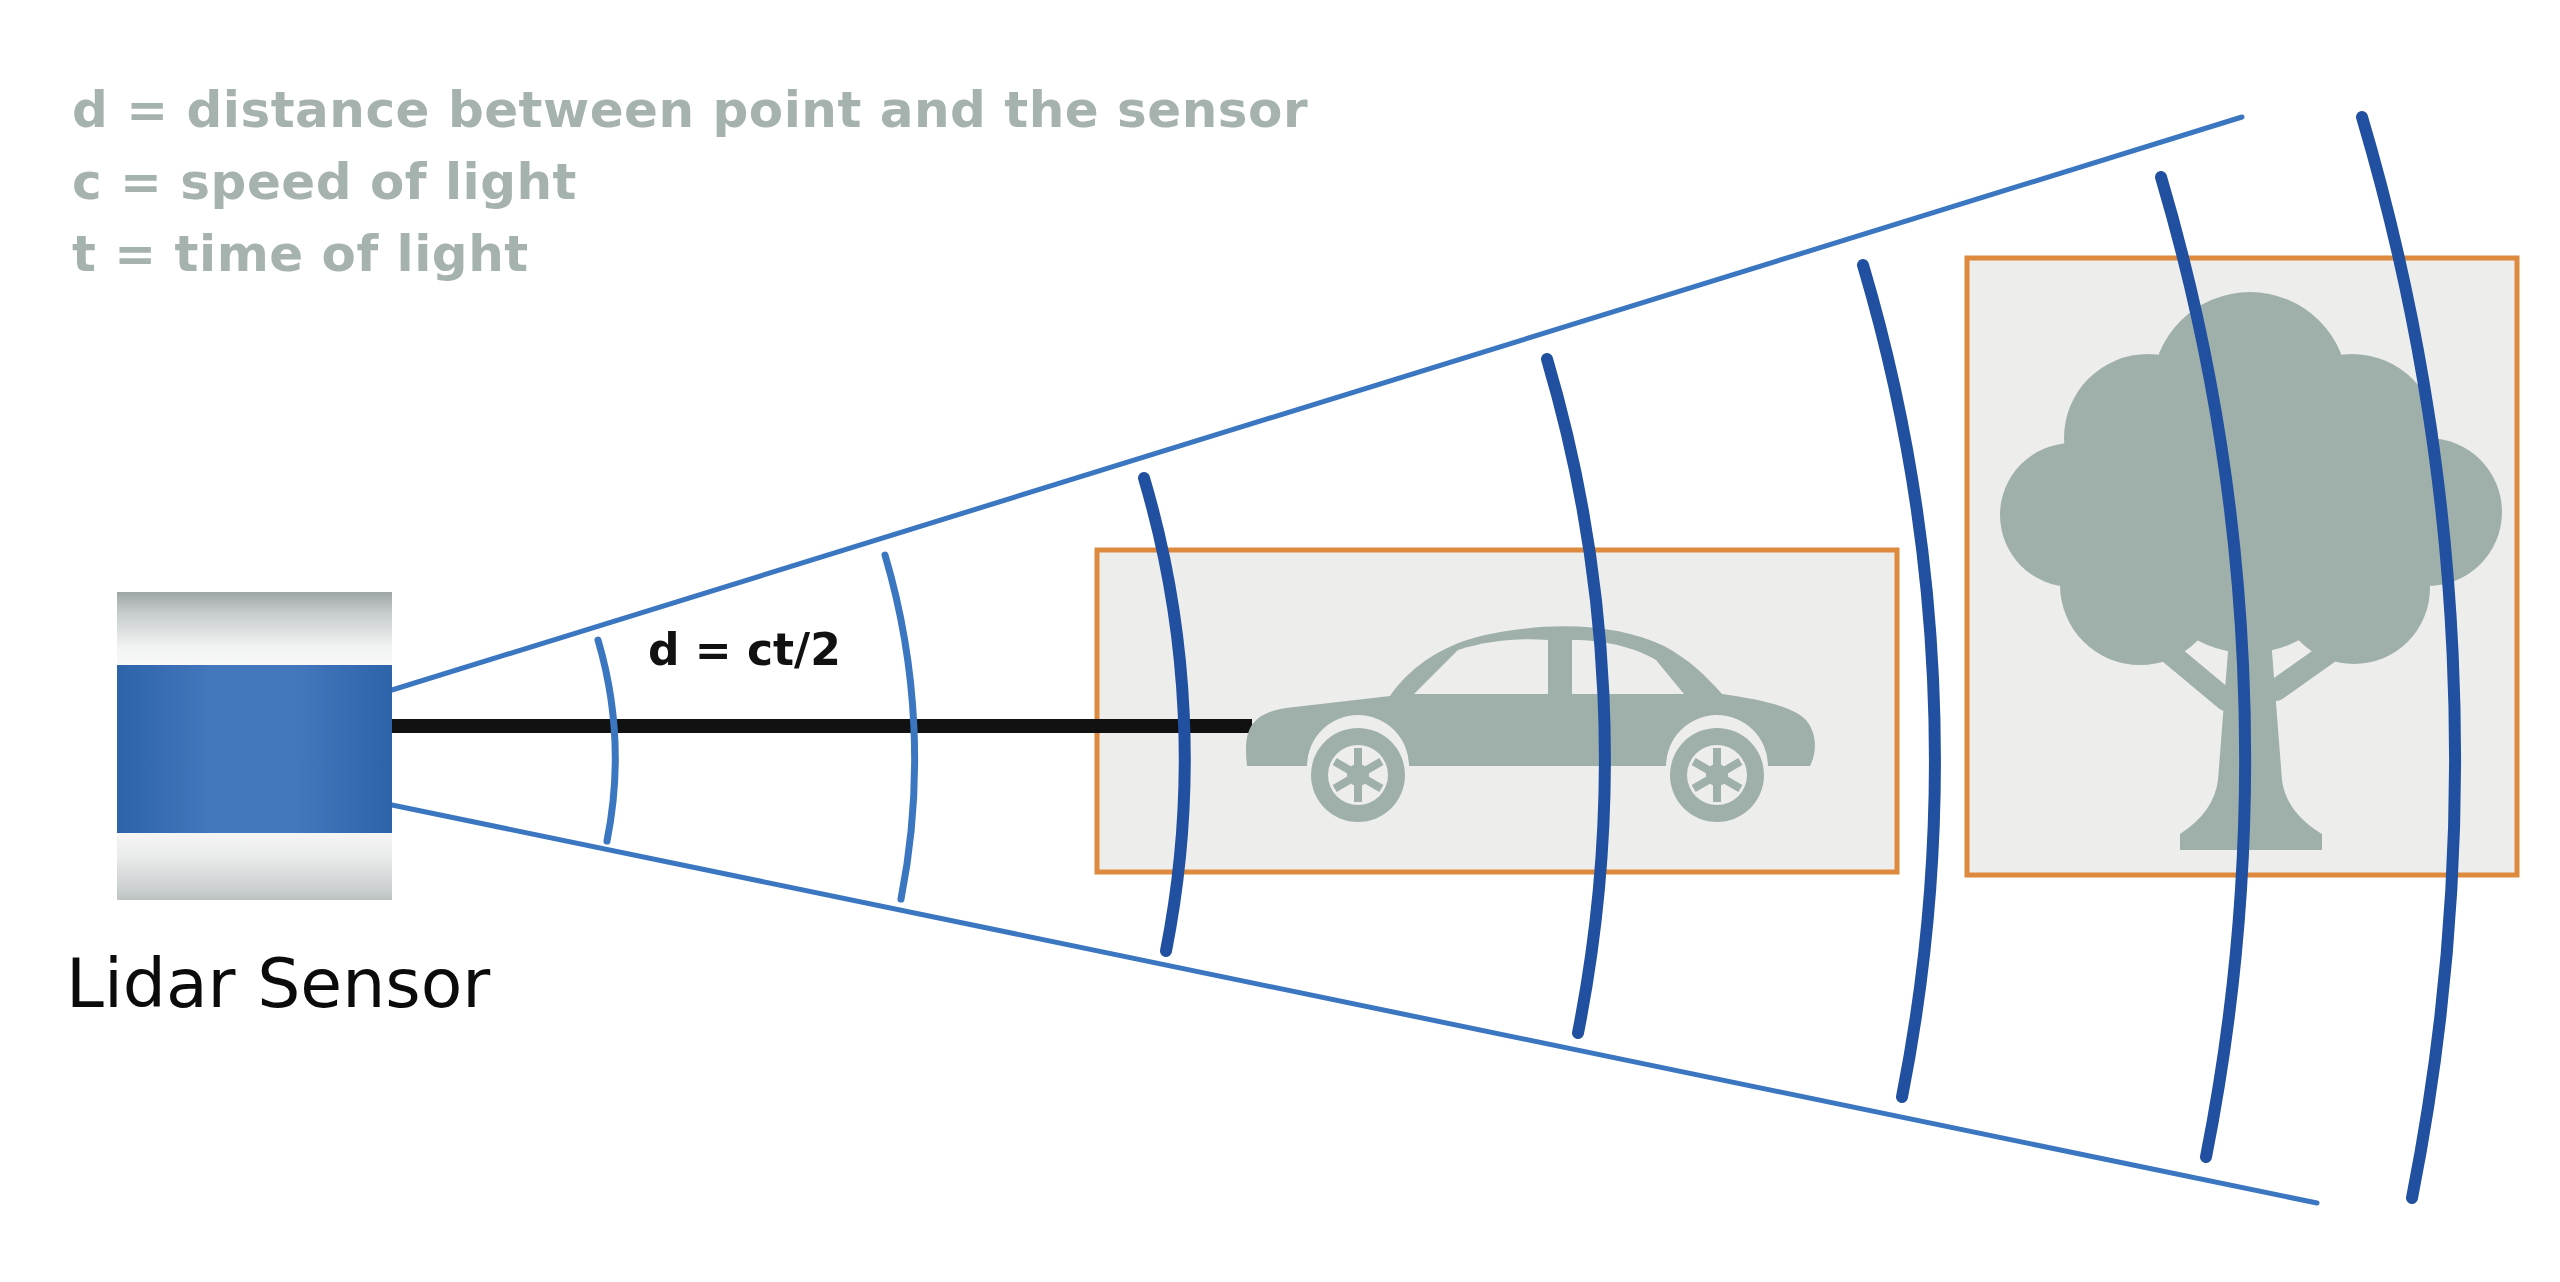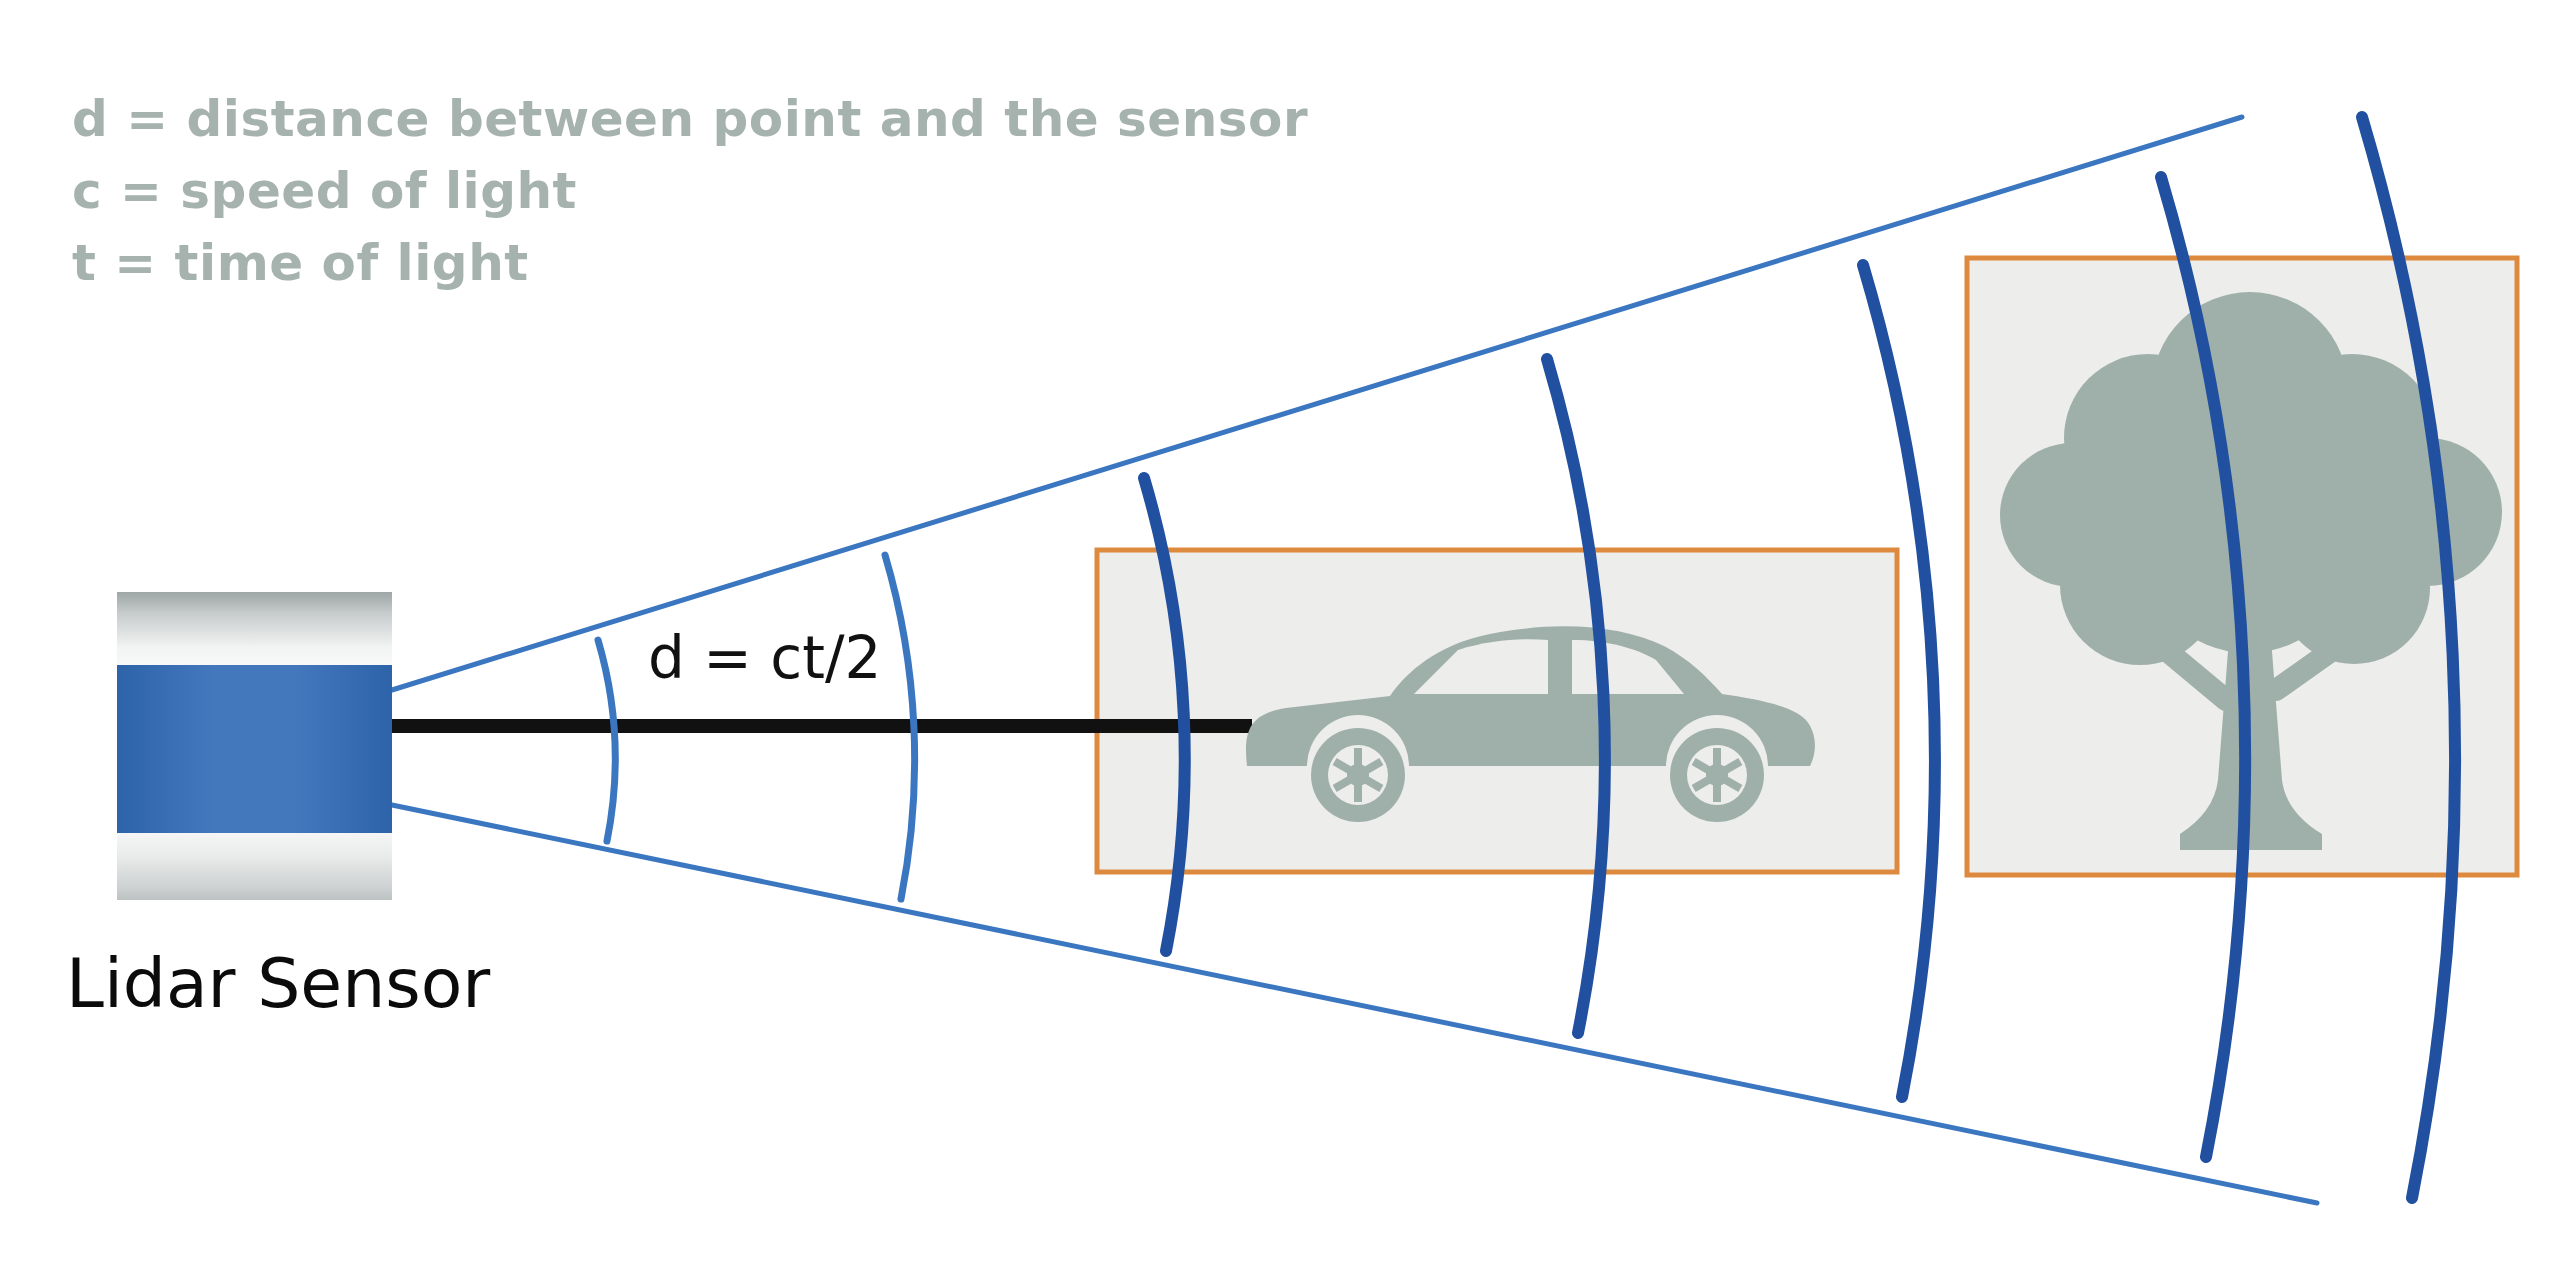--- a/index.html
+++ b/index.html
@@ -12,25 +12,24 @@
   }
   .stage svg{position:absolute;left:0;top:0;}
 
   
   .legend{
     position:absolute;left:72px;top:74px;
     font-weight:700;font-size:50px;line-height:72px;
     letter-spacing:0.5px;
     color:var(--legend-text,#a6b2ad);
     white-space:nowrap;
-    margin-top:9px;
   }
   .formula{
     position:absolute;left:648px;top:624px;
-    font-weight:400;font-size:58px;
+    font-weight:700;font-size:44px;
     color:var(--line-black,#111);
     white-space:nowrap;
   }
   .sensor-label{
     position:absolute;left:66px;top:944px;
     font-weight:400;font-size:68px;
     color:#0b0b0b;
     white-space:nowrap;
   }
 

